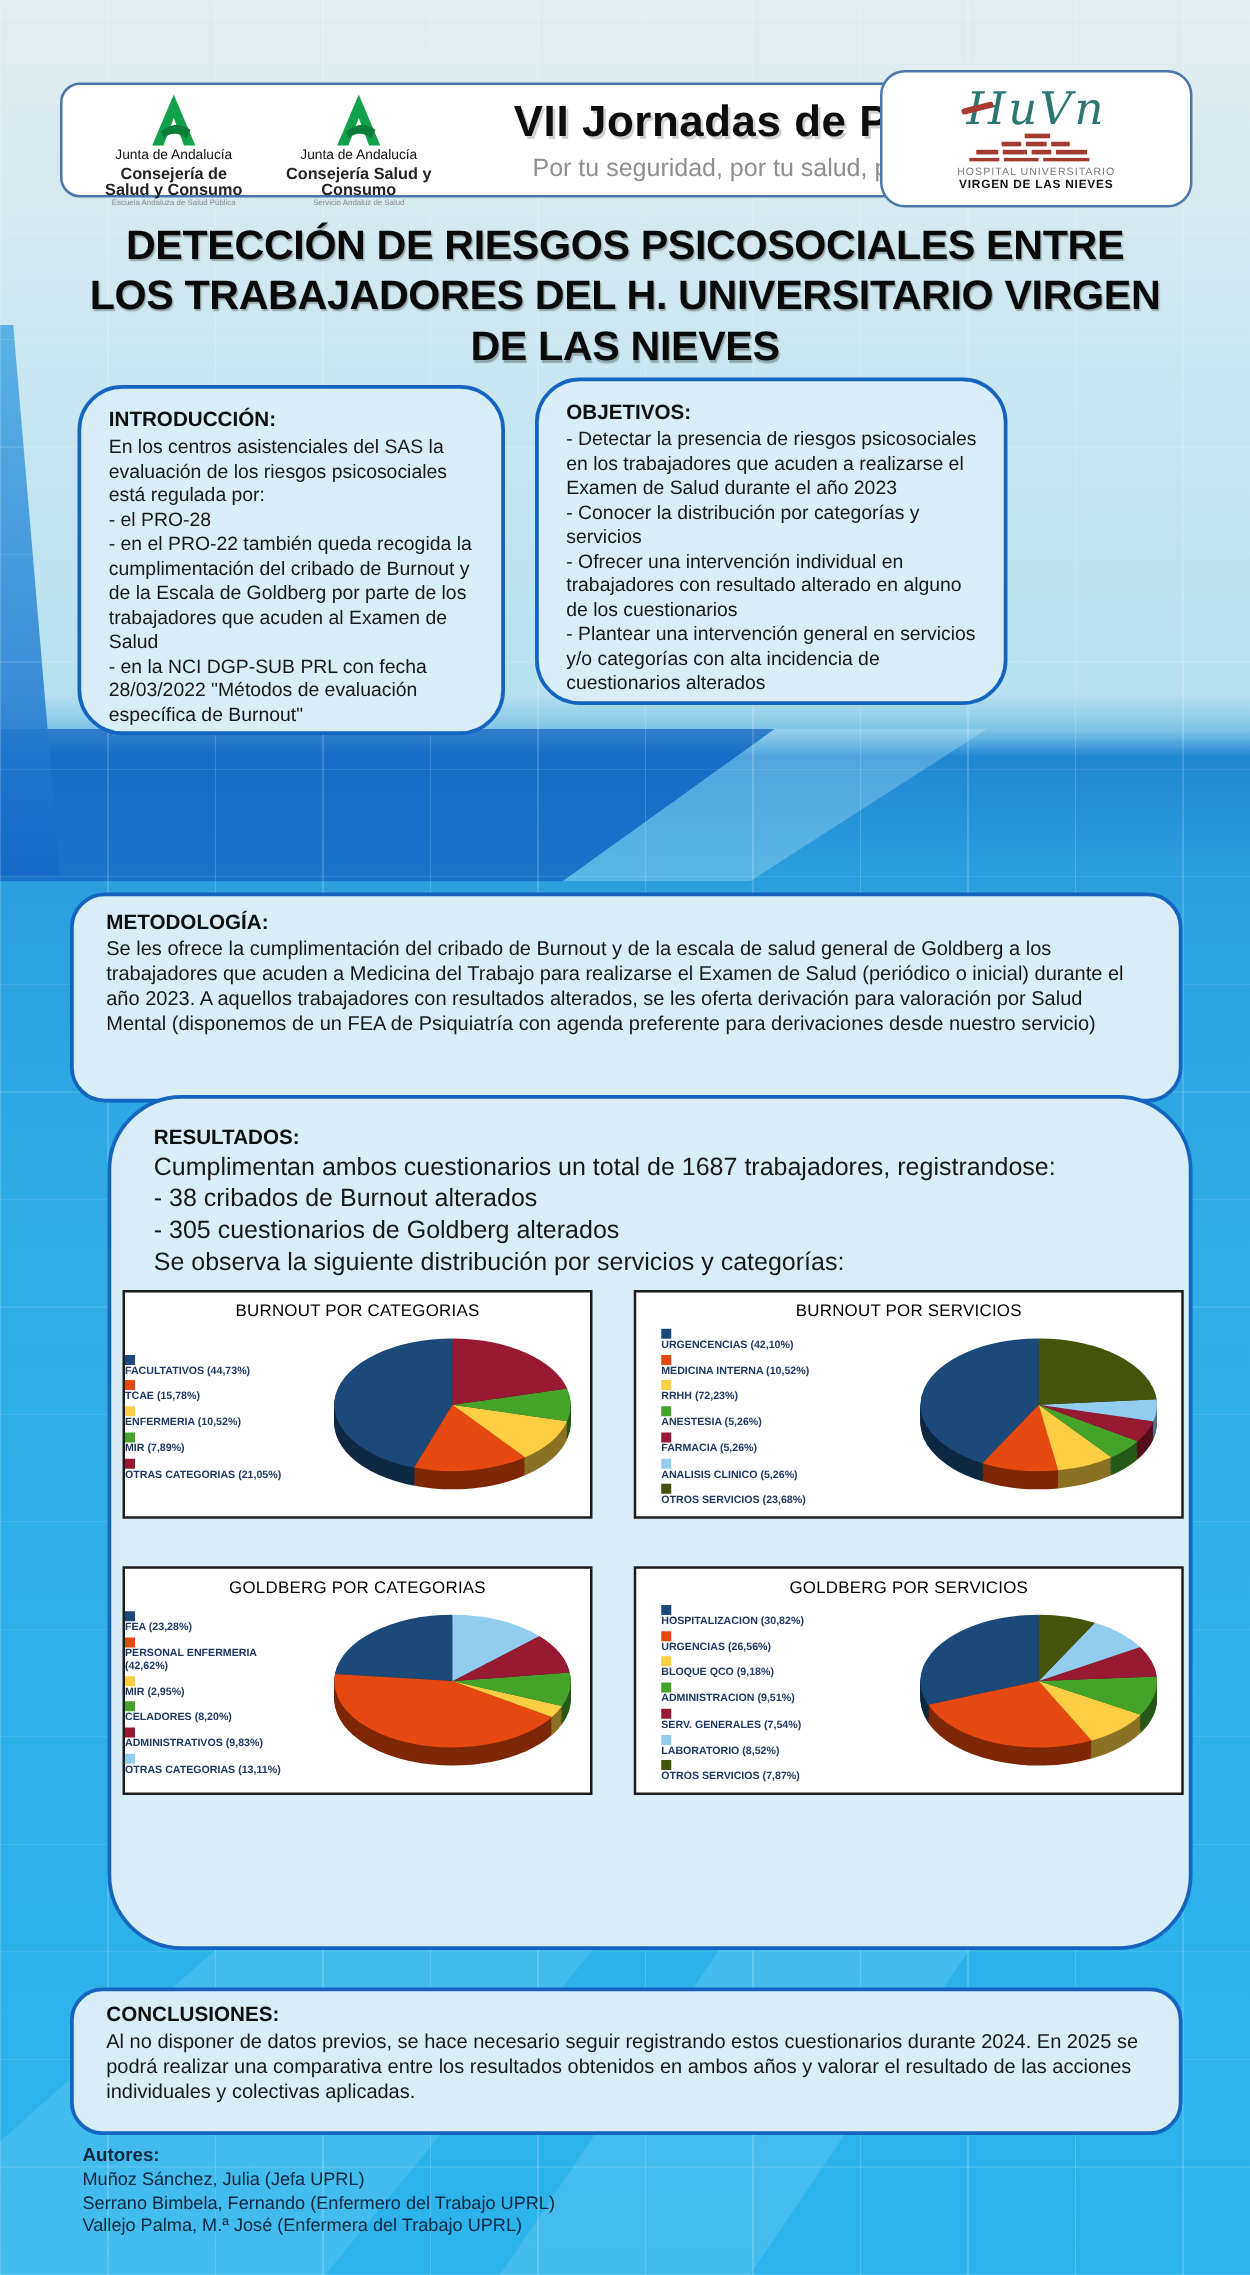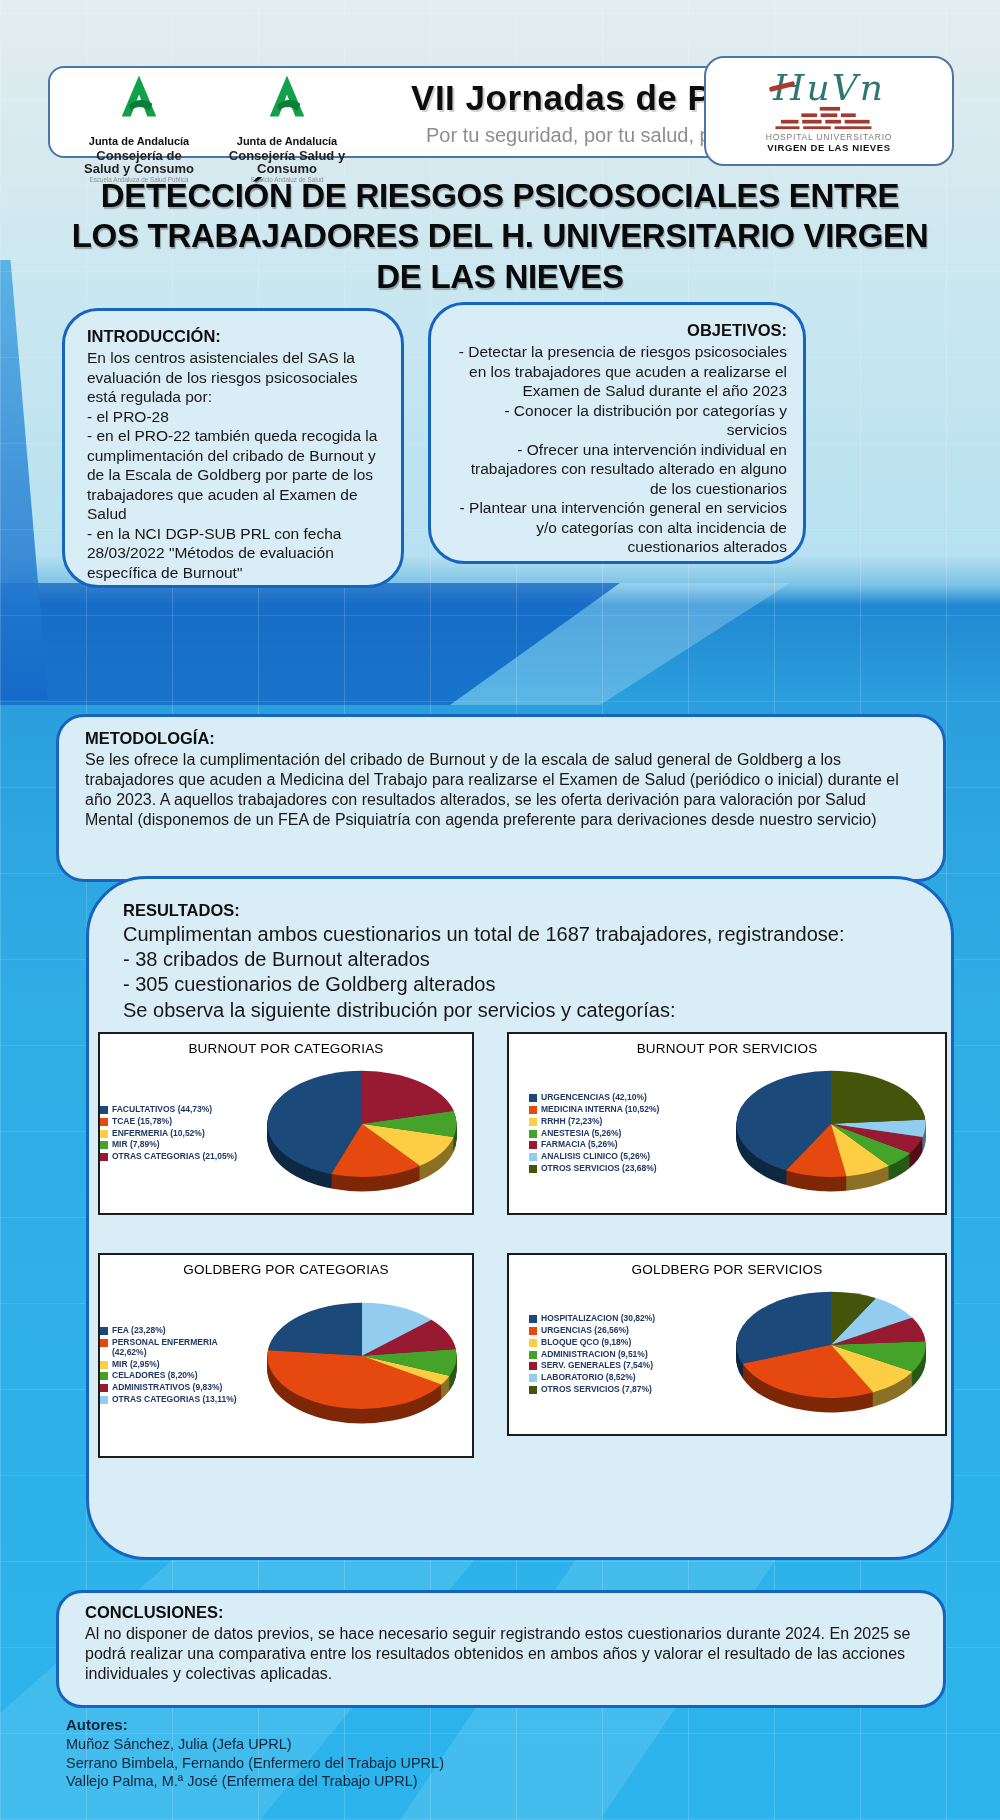--- a/index.html
+++ b/index.html
@@ -22,21 +22,21 @@
   .w4{left:0;top:1553px;width:100%;height:267px;background:#6fcdf2;opacity:.35;
       clip-path:polygon(58% 0,78% 0,60% 100%,40% 100%);}
   .w5{left:0;top:260px;width:48px;height:440px;background:linear-gradient(180deg,#47a9e2,#1668c9);
       clip-path:polygon(0 0,22% 0,100% 100%,0 100%);opacity:.85;}
   
   .hdr-band{position:absolute;left:48px;top:66px;width:756px;height:88px;background:#fff;
     border:2px solid #4a77a8;border-radius:16px;}
   .logos{position:absolute;left:28px;top:6px;display:flex;gap:26px;}
   .logo{width:122px;text-align:center;line-height:1.05;}
   .logo svg{display:block;margin:0 auto;}
-  .logo .org{font-size:11px;font-weight:700;color:#101010;margin-top:18px;}
+  .logo .org{font-size:11px;font-weight:400;color:#101010;margin-top:1px;}
   .logo .dept{font-size:13px;font-weight:700;color:#222;margin-top:1px;}
   .logo .sub{font-size:6.3px;color:#8d8d8d;margin-top:1px;}
   .event-titles{position:absolute;left:300px;top:10px;width:470px;text-align:center;}
   .event-title{font-size:35px;font-weight:700;color:#0d0d0d;letter-spacing:.5px;
     text-shadow:2px 2px 0 rgba(0,0,0,.18);}
   .event-subtitle{font-size:20px;color:#8e8e8e;margin-top:6px;}
   .huvn-box{position:absolute;left:704px;top:56px;width:246px;height:106px;background:#fff;
     border:2px solid #4a77a8;border-radius:20px;display:flex;flex-direction:column;
     align-items:center;justify-content:center;}
   .huvn-sig{position:relative;font-family:"DejaVu Serif",serif;font-style:italic;
@@ -47,40 +47,40 @@
   .huvn-line2{font-size:9.5px;font-weight:700;color:#141414;letter-spacing:.6px;}
   
   .poster-title{position:absolute;left:66px;top:176px;width:868px;text-align:center;
     font-size:33px;font-weight:700;line-height:1.22;color:#0a0a0a;letter-spacing:-.3px;
     text-shadow:1px 2px 1px rgba(40,40,40,.35);}
   
   .box{position:absolute;background:#d8edf5;border:3px solid #1565c0;box-sizing:border-box;}
   .box h2{margin:0 0 2px 0;font-size:16.5px;font-weight:700;color:#101010;}
   .body-text{white-space:pre-line;font-size:15.5px;line-height:1.26;color:#181818;}
   .box-intro{left:62px;top:308px;width:342px;height:280px;border-radius:36px;padding:16px 16px 10px 22px;}
-  .box-obj{left:428px;top:302px;width:378px;height:262px;border-radius:36px;padding:16px 16px 10px 22px;text-align:right;}
+  .box-obj{left:428px;top:302px;width:378px;height:262px;border-radius:36px;padding:16px 16px 10px 22px;}
   .box-met{left:56px;top:694px;width:890px;height:168px;border-radius:28px;padding:12px 26px;margin-top:20px;}
   .box-met .body-text{font-size:16px;}
   .box-conc{left:56px;top:1590px;width:890px;height:118px;border-radius:26px;padding:10px 26px;}
   .box-conc .body-text{font-size:16px;}
   
   .box-res{left:86px;top:876px;width:868px;height:684px;border-radius:60px;padding:22px 30px 10px 34px;}
   .box-res .body-text{font-size:20px;}
   
   .chart-panel{position:absolute;background:#ffffff;border:2px solid #1c1c1c;box-sizing:border-box;}
   .p1{left:98px;top:1032px;width:376px;height:183px;}
   .p2{left:507px;top:1032px;width:440px;height:183px;}
-  .p3{left:98px;top:1253px;width:376px;height:205px;}
+  .p3{left:98px;top:1253px;width:376px;height:183px;}
   .p4{left:507px;top:1253px;width:440px;height:183px;}
   .panel-title{position:absolute;left:0;right:0;top:7px;text-align:center;font-size:13.5px;
     color:#000;letter-spacing:.2px;}
   .panel-body{position:absolute;left:0;right:0;top:24px;bottom:4px;display:flex;align-items:center;}
   .legend{width:152px;box-sizing:border-box;}
   .wide .legend{width:208px;padding-left:20px;}
-  .legend-item{display:flex;align-items:flex-start;margin:2px 0;}
+  .legend-item{display:flex;align-items:flex-start;margin:2px 0;flex-direction:column;}
   .swatch{flex:0 0 8px;width:8px;height:8px;margin:1px 4px 0 0;display:inline-block;}
   .legend-label{font-size:8.5px;font-weight:700;color:#1f3864;line-height:1.15;max-width:128px;}
   .wide .legend-label{max-width:175px;}
   .pie-wrap{flex:1;}
   svg.pie{display:block;width:100%;height:140px;}
   
   .authors{position:absolute;left:66px;top:1716px;color:#12263e;}
   .authors .a-head{font-size:15px;font-weight:700;margin-bottom:2px;}
   .authors .a-name{font-size:14.5px;line-height:1.28;}
 </style>

